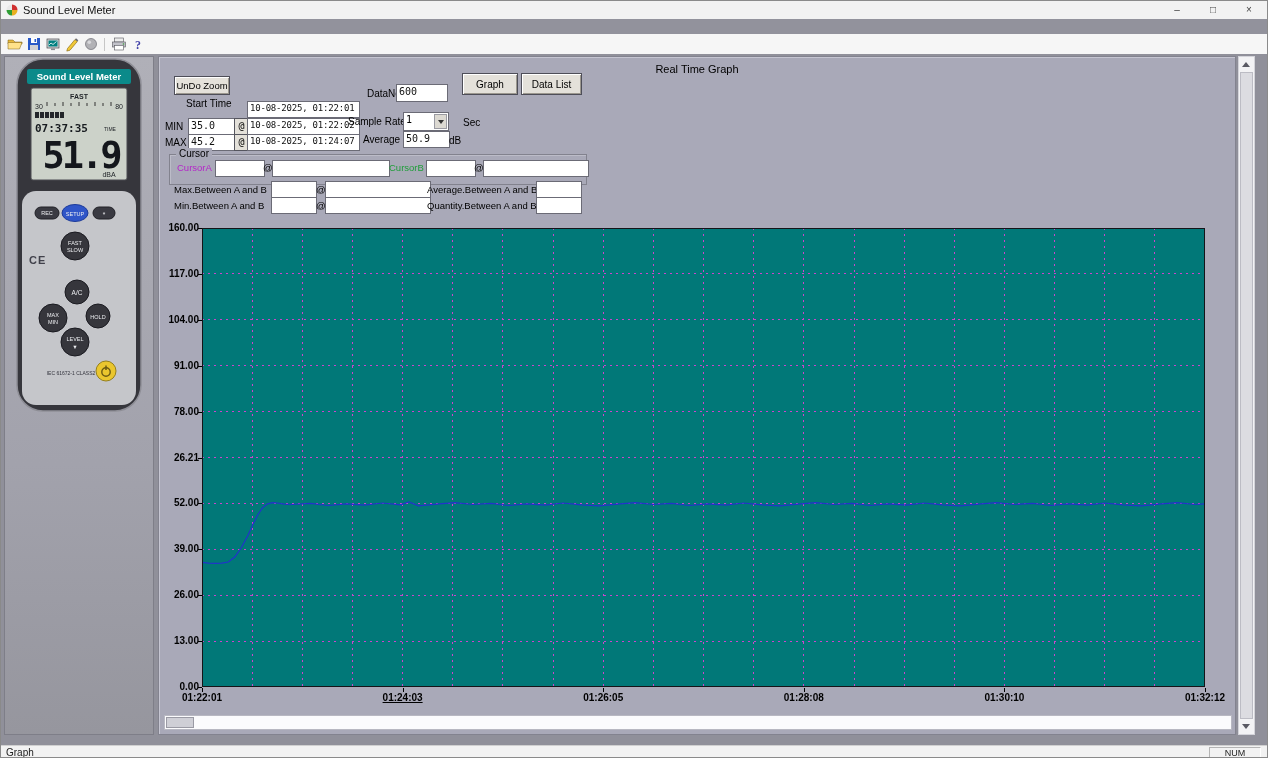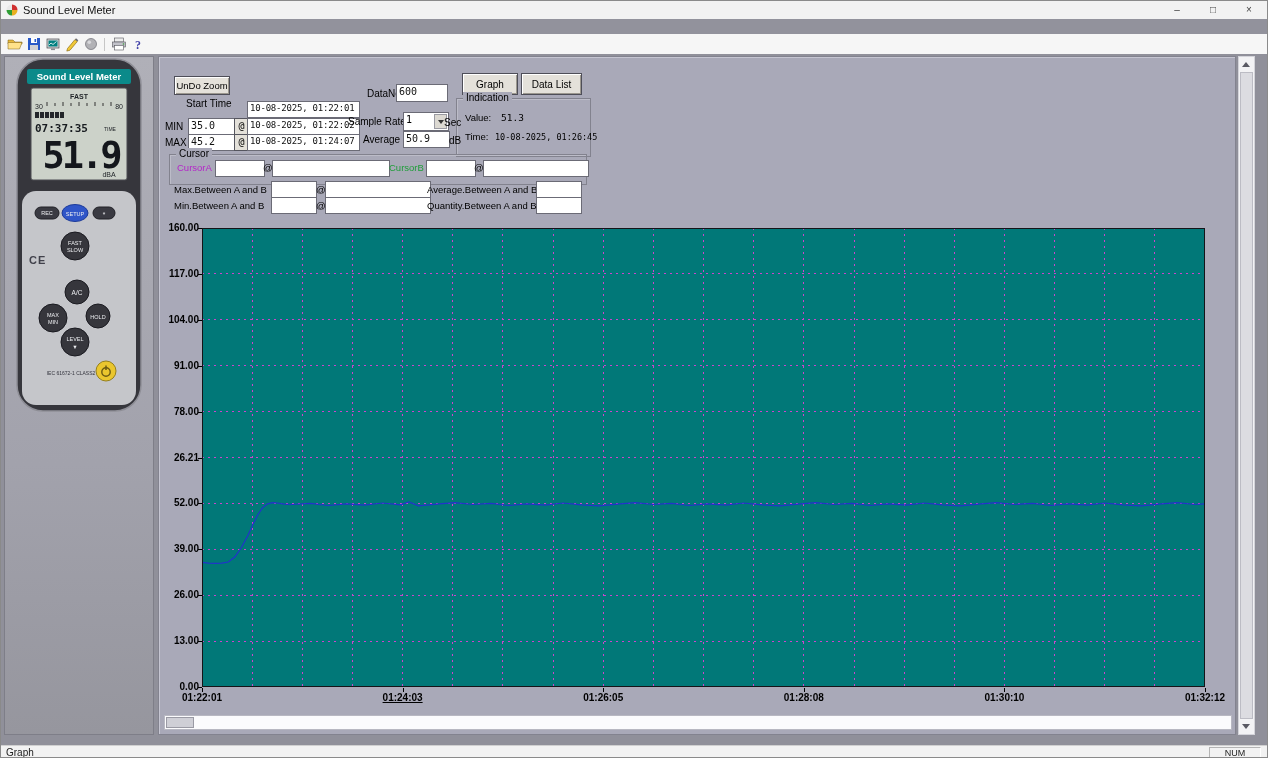--- a/index.html
+++ b/index.html
@@ -201,36 +201,30 @@
         <text x="24" y="207" class="dv-ce">CE</text>
         <text x="66" y="318" text-anchor="middle" class="dv-iec">IEC 61672-1 CLASS2</text>
 
         <circle cx="101" cy="314" r="10" fill="#eac62e" stroke="#96801a"></circle>
         <circle cx="101" cy="315" r="4.2" fill="none" stroke="#6b5a12" stroke-width="1.4"></circle>
         <line x1="101" y1="308.5" x2="101" y2="313" stroke="#6b5a12" stroke-width="1.5"></line>
       </svg>
     </div>
 
     <div class="main-frame">
+      <div class="mf-title">Real Time Graph</div>
 
       <div class="btn" style="left:15px;top:19px;width:54px;height:17px;font-size:9.5px">UnDo Zoom</div>
 
       <span class="lbl" style="left:208px;top:31px">DataNo.</span>
       <div class="field" style="left:237px;top:27px;width:46px;height:16px;line-height:14px">600</div>
 
       <div class="btn" style="left:303px;top:16px;width:54px;height:20px">Graph</div>
       <div class="btn" style="left:362px;top:16px;width:59px;height:20px">Data List</div>
 
-      <div class="group" style="left:297px;top:41px;width:133px;height:57px">
-        <span class="gtitle">Indication</span>
-        <span class="lbl-b" style="left:8px;top:13px">Value:</span>
-        <span class="lbl-b" style="left:44px;top:13px;font-family:'DejaVu Sans Mono',monospace">51.3</span>
-        <span class="lbl-b" style="left:8px;top:32px">Time:</span>
-        <span class="lbl-b" style="left:38px;top:33px;font-family:'DejaVu Sans Mono',monospace;font-size:8.5px">10-08-2025, 01:26:45</span>
-      </div>
 
       <span class="lbl" style="left:27px;top:41px">Start Time</span>
       <div class="field dt" style="left:88px;top:44px;width:107px;height:15px">10-08-2025, 01:22:01</div>
 
       <span class="lbl" style="left:6px;top:64px">MIN</span>
       <div class="field" style="left:29px;top:61px;width:44px;height:15px">35.0</div>
       <div class="atb" style="left:75px;top:61px;width:13px;height:15px">@</div>
       <div class="field dt" style="left:88px;top:61px;width:107px;height:15px">10-08-2025, 01:22:02</div>
 
       <span class="lbl" style="left:6px;top:80px">MAX</span>
@@ -238,21 +232,21 @@
       <div class="atb" style="left:75px;top:77px;width:13px;height:15px">@</div>
       <div class="field dt" style="left:88px;top:77px;width:107px;height:15px">10-08-2025, 01:24:07</div>
 
       <span class="lbl" style="left:189px;top:59px">Sample Rate</span>
       <div class="select" style="left:244px;top:55px;width:40px;height:17px">
         <span>1</span>
         <span class="sarr">
             <i></i>
           </span>
       </div>
-      <span class="lbl" style="left:285px;top:60px">Sec</span>
+      <span class="lbl" style="left:304px;top:60px">Sec</span>
 
       <span class="lbl" style="left:204px;top:77px">Average</span>
       <div class="field" style="left:244px;top:74px;width:41px;height:15px">50.9</div>
       <span class="lbl" style="left:290px;top:78px">dB</span>
 
       <div class="group" style="left:10px;top:97px;width:416px;height:29px">
         <span class="gtitle">Cursor</span>
         <span class="lbl-b" style="left:7px;top:7px;color:#b426c8">CursorA</span>
         <div class="field" style="left:45px;top:5px;width:44px;height:15px"></div>
         <span class="lbl-b" style="left:93px;top:7px">@</span>

